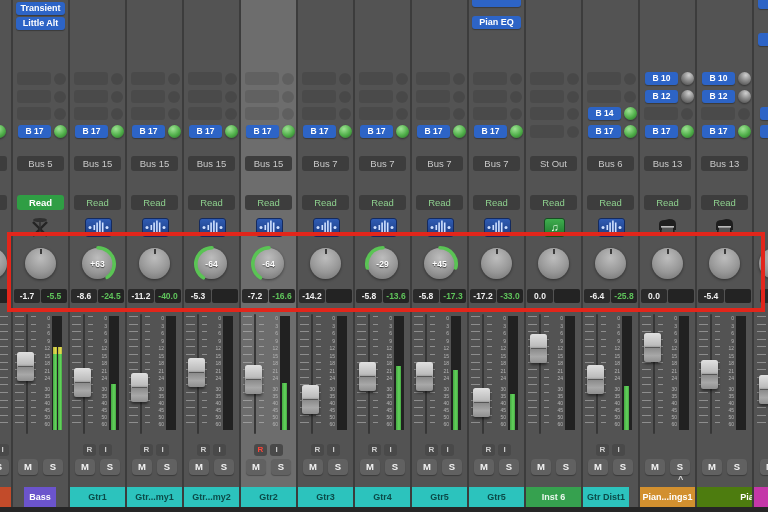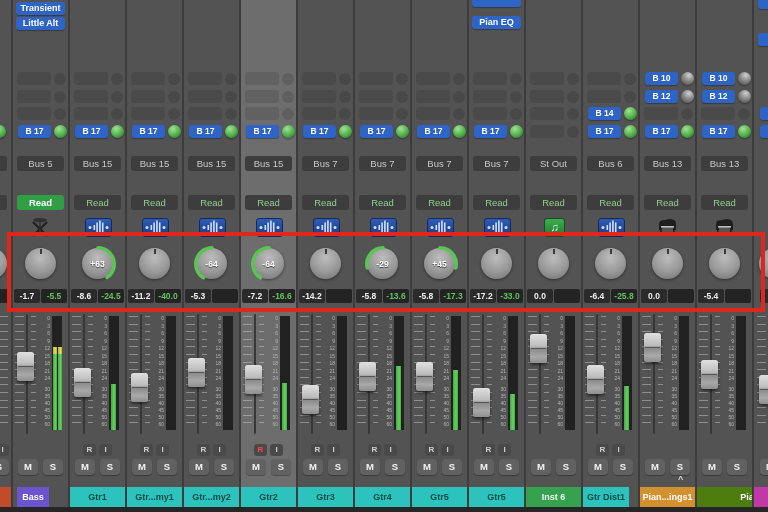--- a/index.html
+++ b/index.html
@@ -104,21 +104,21 @@
       <div class="scale-num" style="left: 23px; top: 422px;">60</div>
       <div class="meter" style="left: 39px; top: 316px; width: 10px; height: 114px;">
         <div class="fill" style="left: 0.5px; width: 4px; height: 83px;"></div>
         <div class="fill" style="left: 5.5px; width: 4px; height: 83px;"></div>
         <div class="tip" style="left: 0.5px; width: 4px; top: 31px; height: 7px;"></div>
         <div class="tip" style="left: 5.5px; width: 4px; top: 31px; height: 7px;"></div>
       </div>
       <div class="fader-cap" style="left: 4px; top: 352px;"></div>
       <div class="ms" style="left: 5px; top: 459px;">M</div>
       <div class="ms" style="left: 30px; top: 459px;">S</div>
-      <div class="trackname" style="left: 4px; width: 32px; background: rgb(107, 84, 204); color: rgb(255, 255, 255);">Bass</div>
+      <div class="trackname" style="left: 11px; width: 32px; background: rgb(107, 84, 204); color: rgb(255, 255, 255);">Bass</div>
     </div>
     <div class="strip" style="left: 70px; width: 55px;">
       <div class="slot" style="left: 4px; top: 72px; width: 34px;"></div>
       <div class="slot-knob" style="left: 41px; top: 72.5px;"></div>
       <div class="slot" style="left: 4px; top: 90px; width: 34px;"></div>
       <div class="slot-knob" style="left: 41px; top: 90.5px;"></div>
       <div class="slot" style="left: 4px; top: 107px; width: 34px;"></div>
       <div class="slot-knob" style="left: 41px; top: 107.5px;"></div>
       <div class="chip" style="left: 5px; top: 125px; width: 33px; font-size: 8.5px;">B 17</div>
       <div class="send-knob green" style="left: 41px; top: 125px;"></div>

